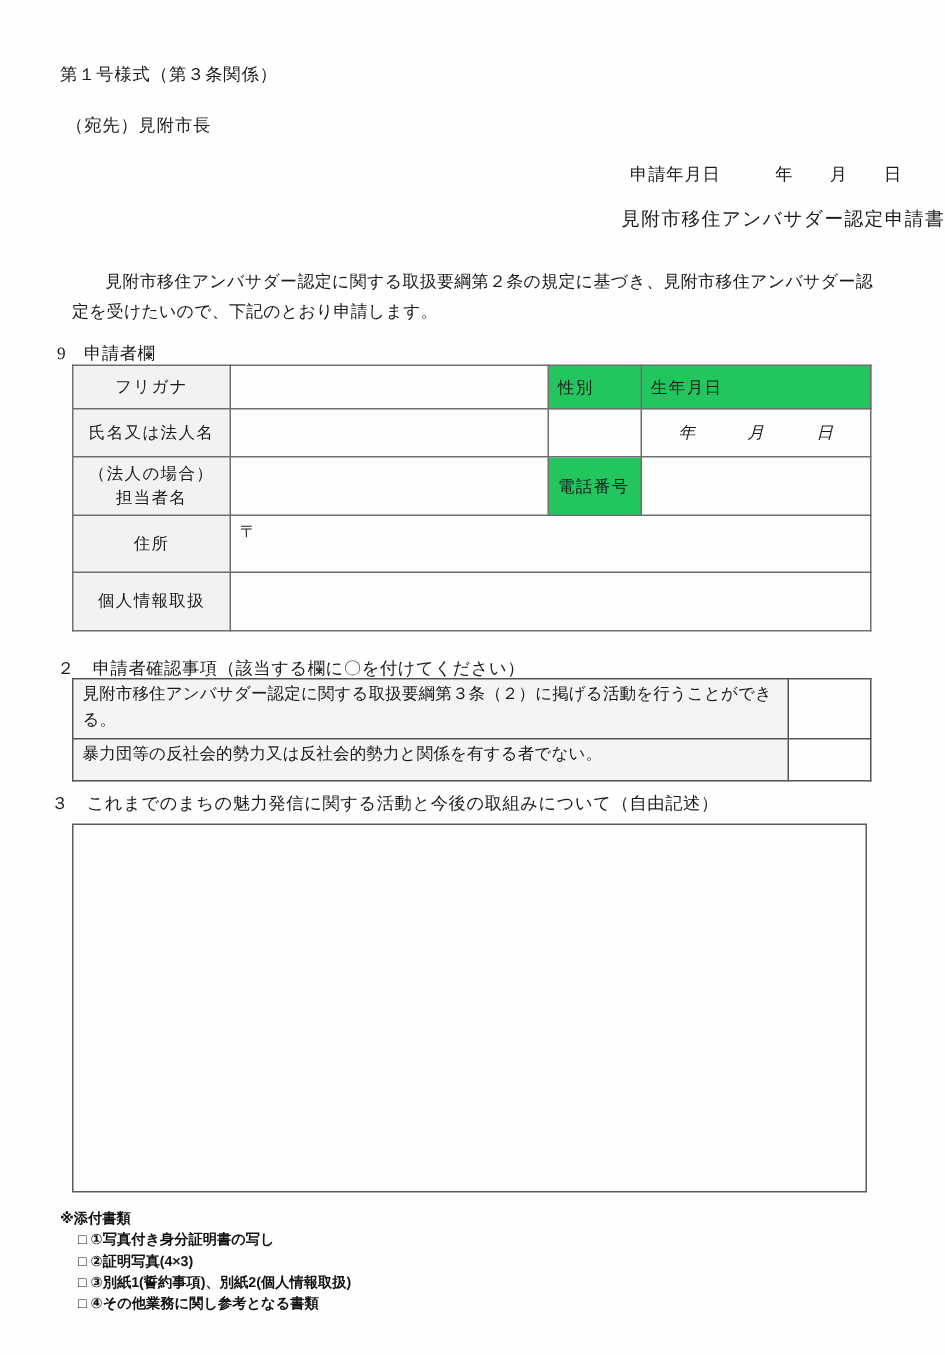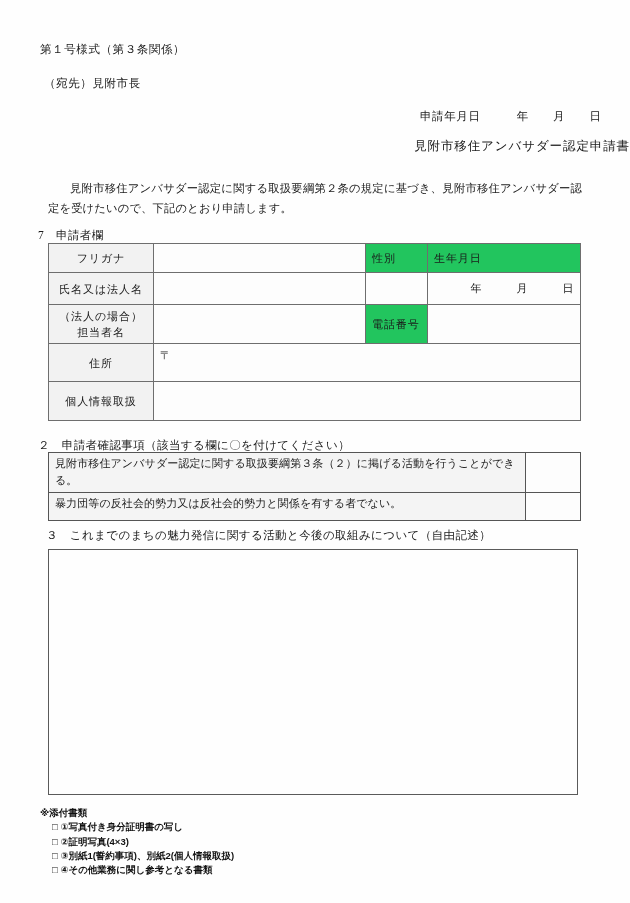--- a/index.html
+++ b/index.html
@@ -66,21 +66,21 @@
 
   
   .sec-head {
     position: absolute;
     font-size: 11.5px;
     letter-spacing: 0.4px;
     white-space: pre;
   }
   #sec1-head { left: 38px; top: 228px; }
   #sec2-head { left: 38px; top: 438px; }
-  #sec3-head { left: 46px; top: 528px; }
+  #sec3-head { left: 34px; top: 528px; }
 
   
   .tbl1 {
     position: absolute;
     left: 48px; top: 243px;
     width: 532px;
     border-collapse: collapse;
     table-layout: fixed;
     font-size: 11px;
     padding-left: 30px;
@@ -98,23 +98,24 @@
     line-height: 16px;
   }
   .tbl1 td.hdr {
     background: #22c55e;
     text-align: left;
     letter-spacing: 0.9px;
   }
   .tbl1 td.val { background: #fdfdfd; }
   .ymd {
     display: block;
-    text-align: right;
+    text-align: center;
     white-space: pre;
     letter-spacing: 0.5px;
+    font-style: italic;
   }
   .postal {
     display: block;
     font-size: 11px;
     line-height: 12px;
     padding-top: 2px;
   }
   .addr-cell { vertical-align: top !important; padding-top: 3px !important; }
 
   
@@ -171,21 +172,21 @@
 <div class="page">
 
   <div class="form-code">第１号様式（第３条関係）</div>
   <div class="addressee">（宛先）見附市長</div>
   <div class="apply-date">申請年月日　　　年　　月　　日</div>
 
   <div class="doc-title">見附市移住アンバサダー認定申請書</div>
 
   <div class="lead"><span class="indent"></span><span>見附市移住アンバサダー認定に関する取扱要綱第２条の規定に基づき、見附市移住アンバサダー認定を受けたいので、下記のとおり申請します。</span></div>
 
-  <div class="sec-head" id="sec1-head">7　申請者欄</div>
+  <div class="sec-head" id="sec1-head">9　申請者欄</div>
 
   <table class="tbl1">
     <colgroup>
       <col style="width:105px">
       <col style="width:212px">
       <col style="width:62px">
       <col style="width:153px">
     </colgroup>
     <tbody>
       <tr style="height:29px">

